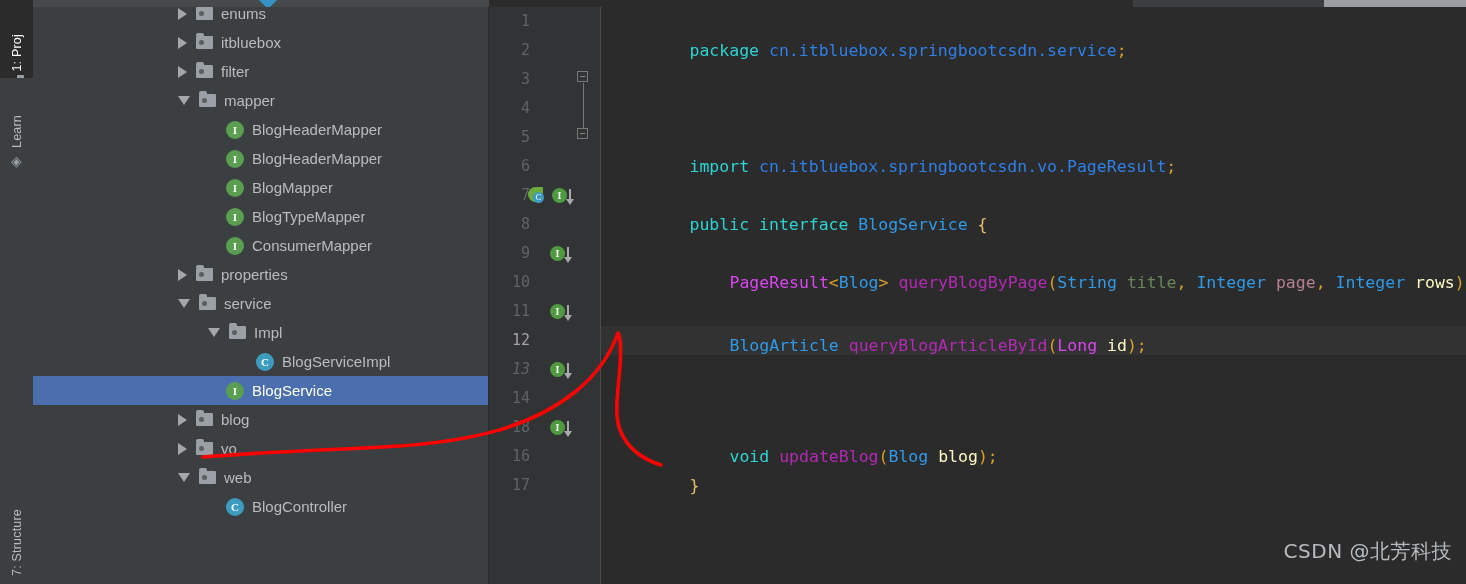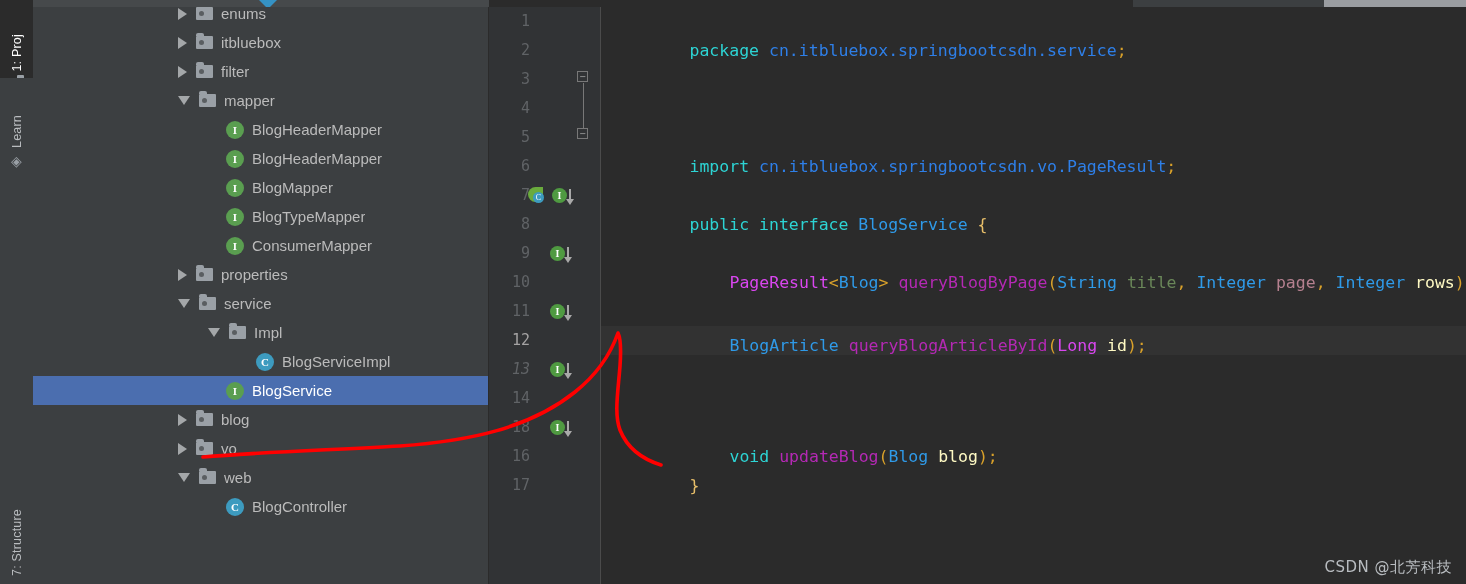--- a/index.html
+++ b/index.html
@@ -131,22 +131,22 @@
   .prm2{ color: #b5808f; }           
   .prm3{ color: #fef9c3; }           
   .pn { color: #d9a12a; }            
   .br { color: #e8bf6a; }
 
   
   .annotation { position:absolute; left:0; top:0; width:1466px; height:584px; pointer-events:none; }
 
   
   .watermark {
-    position: absolute; right: 14px; bottom: 7px;
-    color: #b8bcc0; font-size: 15px; letter-spacing: .5px;
+    position: absolute; right: 14px; bottom: 19px;
+    color: #b8bcc0; font-size: 20px; letter-spacing: .5px;
     font-family: "DejaVu Sans", sans-serif;
   }
 </style>
 </head>
 <body>
 
 <div id="app">
 
   <div class="top-strip">
     <div class="seg-a"></div>

